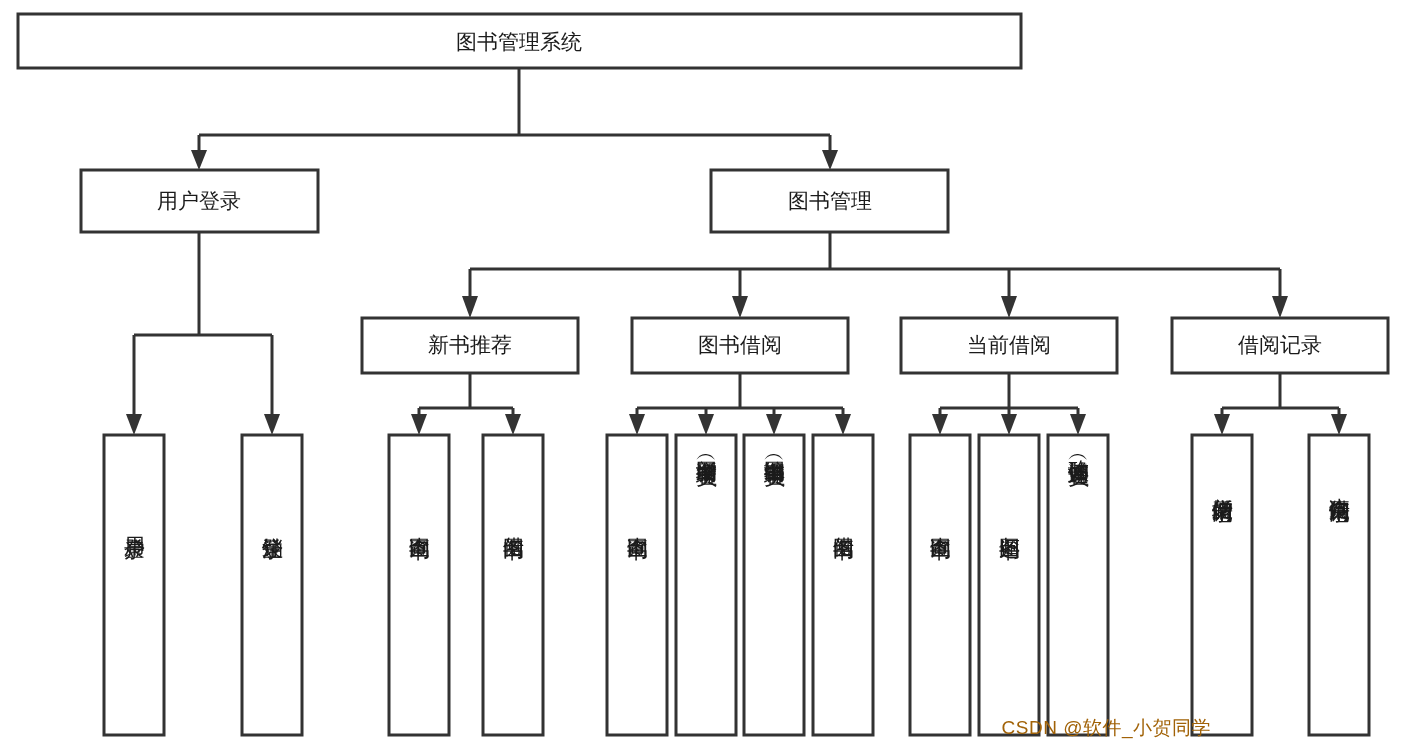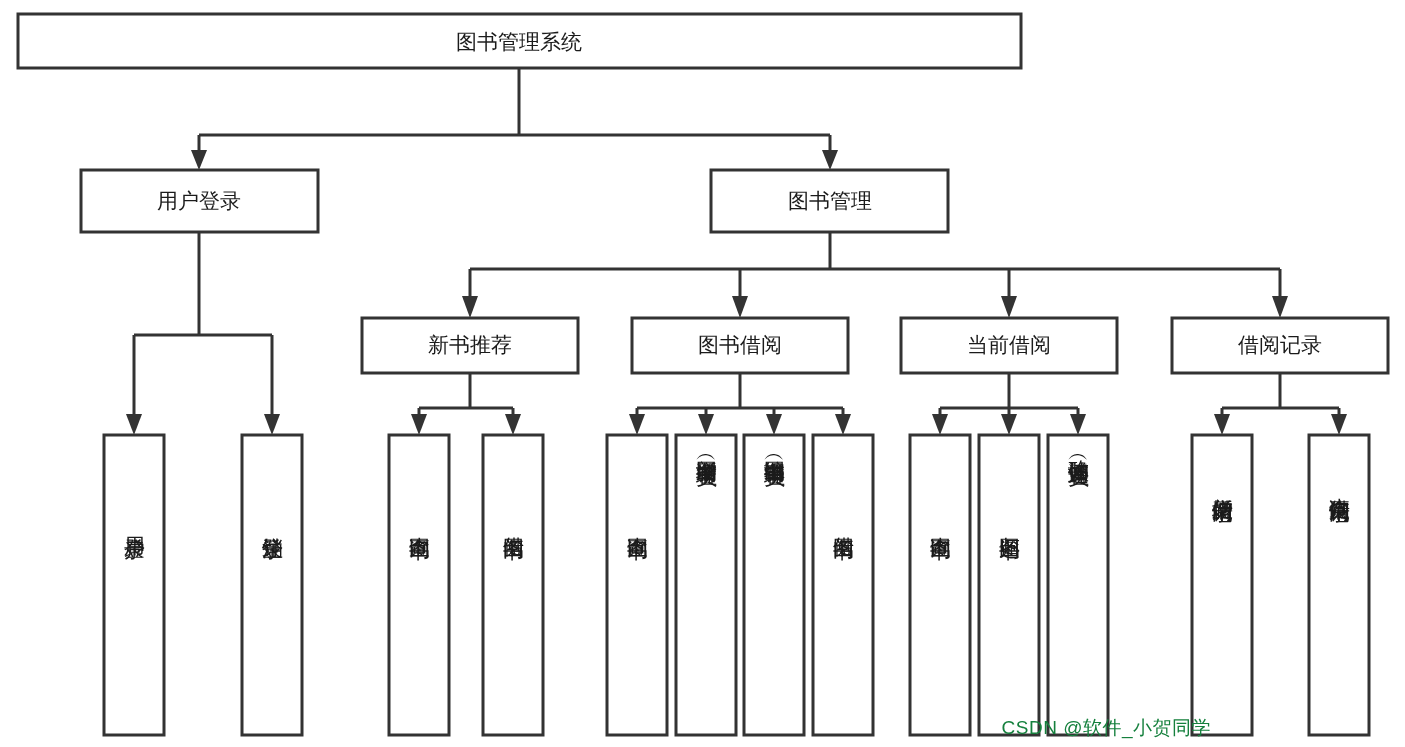--- a/index.html
+++ b/index.html
@@ -65,21 +65,21 @@
     display: flex;
     align-items: flex-start;
     justify-content: center;
   }
   #watermark {
     position: absolute;
     right: 8px;
     bottom: 6px;
     font-family: "Liberation Sans", "DejaVu Sans", sans-serif;
     font-size: 19px;
-    color: #15803d;
+    color: #a16207;
     white-space: nowrap;
     letter-spacing: 0.5px;
   }
 </style>
 </head>
 <body>
 
 <div id="diagram-root">
 
   <svg id="flow-svg" viewBox="0 0 1405 747">

